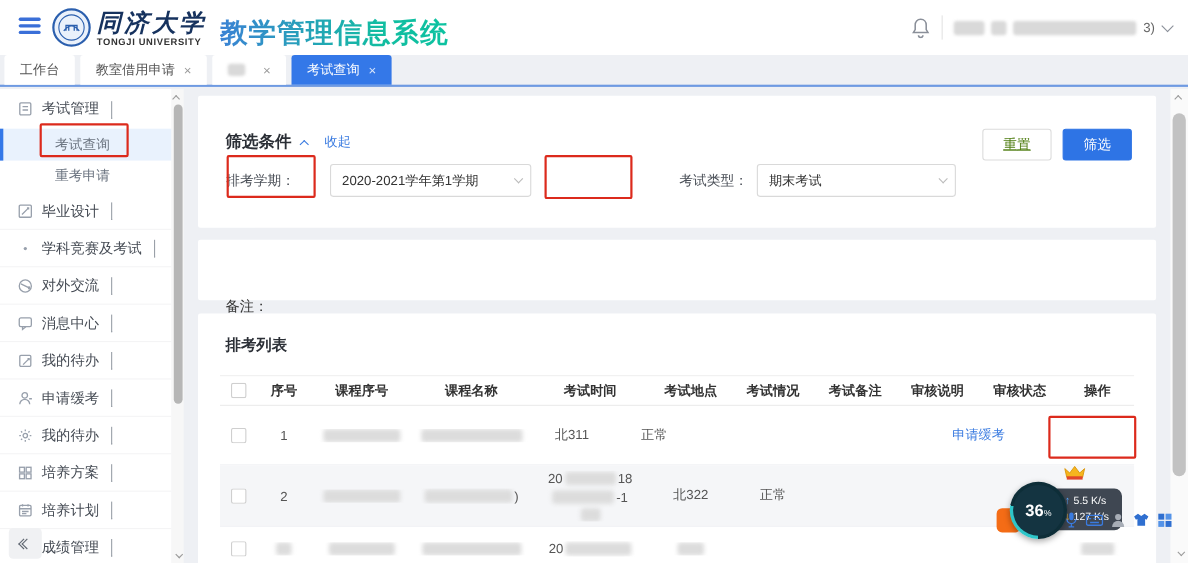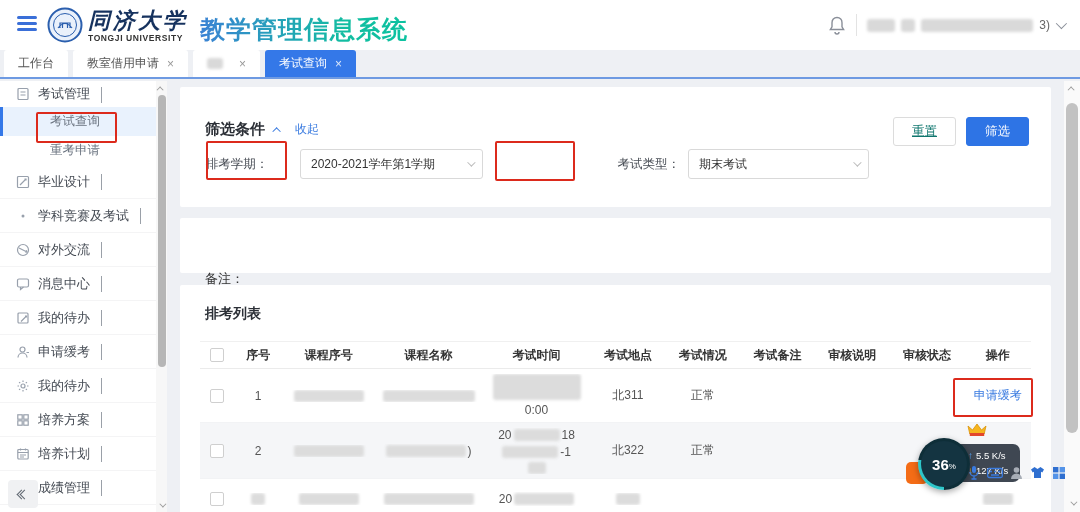--- a/index.html
+++ b/index.html
@@ -40,21 +40,21 @@
   
   .sidebar { position:absolute; left:0; top:81px; width:156px; height:431px; background:#fff; z-index:3; overflow:hidden; }
   .side-item { position:relative; display:flex; align-items:center; height:34px; padding-left:16px;
                font-size:13px; color:#454b54; cursor:pointer; border-bottom:1px solid #f4f4f5; }
   .side-item .s-icon { width:14px; height:14px; margin-right:8px; display:inline-flex; }
   .side-item .s-arrow { margin-left:11px; }
   .s-arrow .chev { width:6px; height:6px; border-color:#9aa0a8; }
   .side-item.child { height:29px; padding-left:50px; font-size:12.5px; color:#6b7480; border-bottom:none; }
   .side-item.child.selected { background:#e9f2fd; }
   .side-item.child.selected::before { content:""; position:absolute; left:0; top:0; width:3px; height:100%; background:#3478e8; }
-  .side-item.group { border-bottom:none; height:26px; }
+  .side-item.group { border-bottom:none; height:36px; }
   .sidebar-collapse { position:absolute; left:8px; bottom:4px; width:30px; height:28px; background:#f0f1f3;
                       border-radius:4px; display:flex; align-items:center; justify-content:center; cursor:pointer; z-index:6; }
   .dbl-chev { display:flex; }
   .dbl-chev .chev { width:7px; height:7px; border-color:#5f6670; transform:rotate(135deg); }
   .dbl-chev .chev + .chev { margin-left:-4px; }
 
   
   .side-scroll { position:absolute; left:156px; top:81px; width:11px; height:431px; background:#f7f7f7; z-index:4; }
   .side-scroll .thumb { position:absolute; left:1.5px; top:14px; width:8px; height:272px; background:#b6b6b6; border-radius:4px; }
   .scroll-arrow { position:absolute; left:0; width:11px; height:14px; display:flex; align-items:center; justify-content:center; cursor:pointer; }
@@ -66,21 +66,21 @@
   
   .main { position:absolute; left:167px; top:81px; width:897px; height:431px; background:#eef0f4; overflow:hidden; }
   .card { position:absolute; left:13px; width:871px; background:#fff; border-radius:2px; }
   .filter-card { top:6px; height:120px; }
   .filter-title-row { position:absolute; left:25px; top:33px; display:flex; align-items:center; gap:10px; }
   .filter-title { font-size:15px; font-weight:bold; color:#2b2f36; }
   .collapse-link { display:flex; align-items:center; gap:14px; color:#3a7be0; font-size:12px; cursor:pointer; }
   .collapse-link .chev { border-color:#3a7be0; width:6px; height:6px; }
   .filter-buttons { position:absolute; right:22px; top:30px; display:flex; gap:10px; }
   .btn { height:29px; padding:0 18px; font-size:12.5px; border-radius:3px; display:flex; align-items:center; cursor:pointer; }
-  .btn.ghost { background:#fff; border:1px solid #dcdcdc; color:#0f766e;text-decoration:underline; }
+  .btn.ghost { background:#fff; border:1px solid #dcdcdc; color:#4d7c0f;text-decoration:underline; }
   .btn.primary { background:#2e74e5; border:1px solid #2e74e5; color:#fff; }
   .filter-form { position:absolute; left:0; top:60px; width:100%; height:34px; }
   .f-label { position:absolute; font-size:12.5px; color:#4a4f57; line-height:34px; text-align:right; }
   .f-label.l1 { left:12px; width:90px;text-align:center; }
   .f-label.l2 { left:410px; width:90px; }
   .f-select { position:absolute; top:2px; height:30px; background:#fff; border:1px solid #d9d9d9; border-radius:3px;
               font-size:12px; color:#333; display:flex; align-items:center; padding:0 24px 0 10px; cursor:pointer; }
   .f-select .chev { position:absolute; right:9px; top:11px; width:6px; height:6px; border-color:#bbb; }
   .f-select.s1 { left:120px; width:183px; }
   .f-select.s2 { left:508px; width:181px; }
@@ -376,30 +376,20 @@
               <div class="t-cell" style="width: 4%;">
                 <span class="checkbox"></span>
               </div>
               <div class="t-cell" style="width: 6%;">1</div>
               <div class="t-cell" style="width: 11%;">
                 <span class="blur-block" style="width: 70px;"></span>
               </div>
               <div class="t-cell" style="width: 13%;">
                 <span class="blur-block" style="width: 92px;"></span>
               </div>
-              <div class="t-cell" style="width: 13%;">
-                <span class="cell-stack">
-                  <span class="stack-line">
-                    <span class="blur-block" style="width: 88px; height: 26px;"></span>
-                  </span>
-                  <span class="stack-line">
-                    <span>0:00</span>
-                  </span>
-                </span>
-              </div>
               <div class="t-cell" style="width: 9%;">北311</div>
               <div class="t-cell" style="width: 9%;">正常</div>
               <div class="t-cell" style="width: 9%;"></div>
               <div class="t-cell" style="width: 9%;"></div>
               <div class="t-cell" style="width: 9%;"></div>
               <div class="t-cell" style="width: 8%;">
                 <span class="t-link">申请缓考</span>
               </div>
             </div>
             <div class="t-row zebra" style="height: 56px;">

